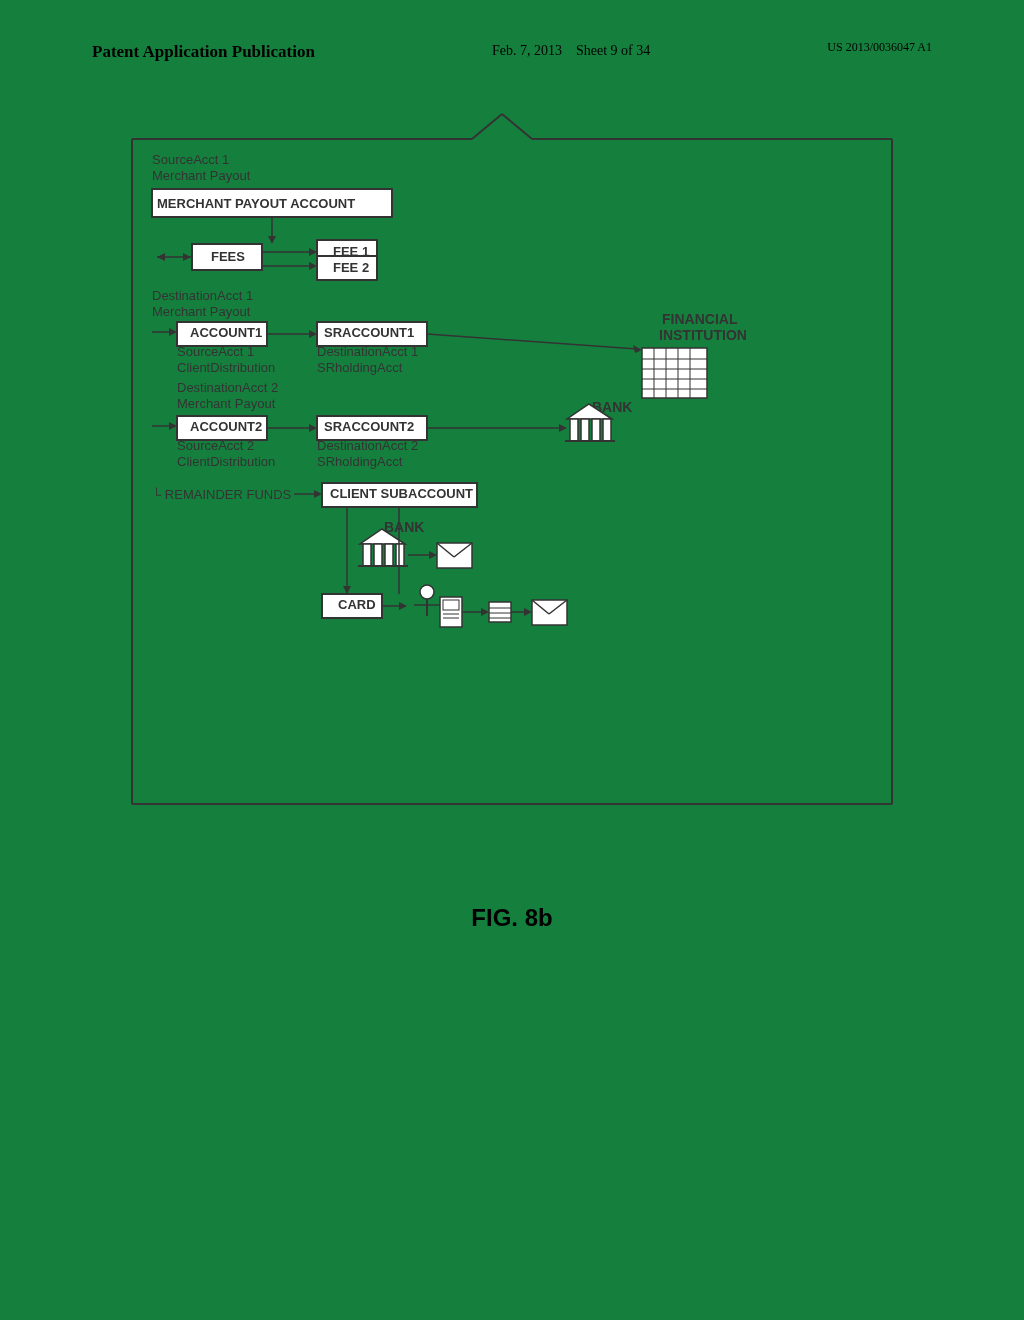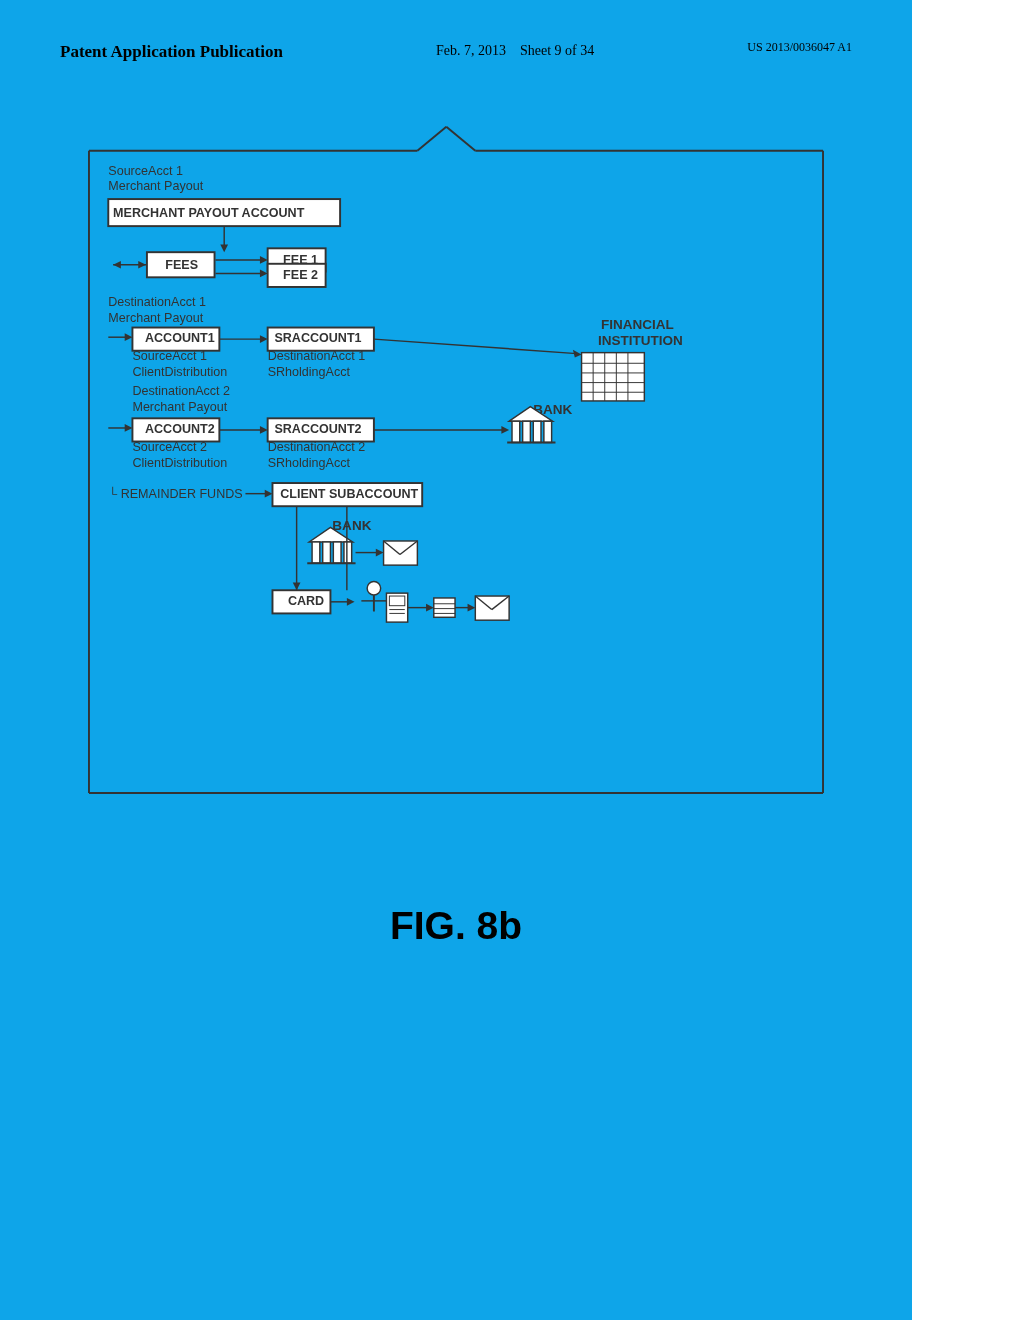--- a/index.html
+++ b/index.html
@@ -5,24 +5,24 @@
     * { margin: 0; padding: 0; box-sizing: border-box; }
     body {
       background: #fff;
       font-family: 'Times New Roman', Times, serif;
       width: 1024px;
       min-height: 1320px;
       position: relative;
     }
 
     .page {
-      width: 912px;
+      width: 1024px;
       min-height: 1320px;
-      background: #0ea5e9;
-      padding: 40px 60px;
+      background: #15803d;
+      padding: 40px 92px;
       position: relative;
     }
 
     
     .header {
       display: flex;
       justify-content: space-between;
       align-items: flex-start;
       margin-bottom: 20px;
       border-bottom: none;
@@ -41,21 +41,21 @@
       line-height: 1.6;
     }
     .header-right {
       font-size: 12px;
       font-family: 'Times New Roman', Times, serif;
       text-align: right;
     }
 
     .fig-label {
       text-align: center;
-      font-size: 39px;
+      font-size: 24px;
       font-weight: bold;
       font-family: Arial, sans-serif;
       margin-top: 20px;
     }
 
     
     .diagram-svg-container {
       margin: 40px auto;
       display: flex;
       justify-content: center;

